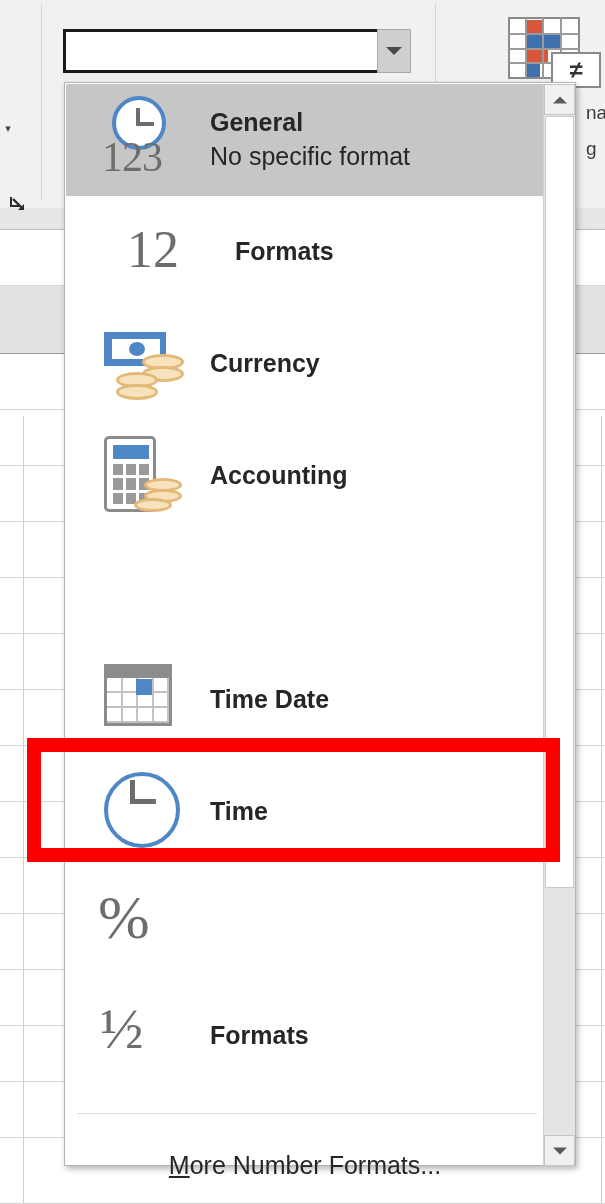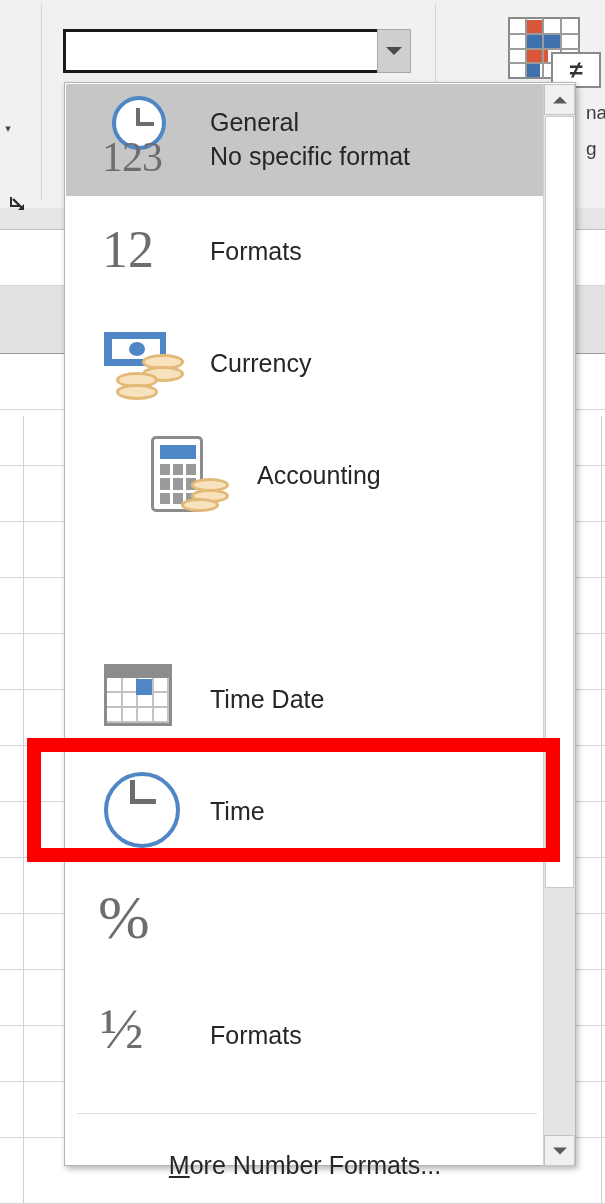--- a/index.html
+++ b/index.html
@@ -80,21 +80,21 @@
   .mi {
     position:absolute; left:1px; width:478px; height:112px;
     display:flex; align-items:center;
   }
   .mi.selected { background:#c6c6c6; }
   .mi-icon {
     position:relative; width:96px; height:96px; margin-left:32px; flex:0 0 96px;
   }
   .mi-text { margin-left:16px; display:flex; flex-direction:column; justify-content:center; }
   .mi-title {
-    font-size:25px; font-weight:normal; color:#262626; line-height:1.25; white-space:nowrap;
+    font-size:25px; font-weight:bold; color:#262626; line-height:1.25; white-space:nowrap;
   }
   .mi-sub {
     font-size:25px; color:#262626; line-height:1.3; white-space:nowrap; margin-top:2px;
   }
 
   .sep { position:absolute; left:12px; width:460px; height:1px; background:#dcdcdc; }
 
   .more-item {
     position:absolute; left:1px; top:1045px; width:478px; height:38px;
     display:flex; align-items:center; justify-content:center;
@@ -261,21 +261,21 @@
               <div class="clock-m"></div>
             <div class="num123">123</div>
           </div>
         </div>
         <div class="mi-text">
           <span class="mi-title">General</span>
           <span class="mi-sub">No specific format</span>
         </div>
       </div>
 
-      <div class="mi" style="top:113px;">
+      <div class="mi" style="top:113px;margin-left:25px;">
         <div class="mi-icon">
           <div class="num12">12</div>
         </div>
         <div class="mi-text">
           <span class="mi-title">Formats</span>
         </div>
       </div>
 
       <div class="mi" style="top:225px;">
         <div class="mi-icon">
@@ -286,21 +286,21 @@
           <div class="coin coinA"></div>
             <div class="coin coinB"></div>
           <div class="coin coinC"></div>
             <div class="coin coinD"></div>
         </div>
         <div class="mi-text">
           <span class="mi-title">Currency</span>
         </div>
       </div>
 
-      <div class="mi" style="top:337px;padding-left:47px;">
+      <div class="mi" style="top:337px;">
         <div class="mi-icon">
           <div class="calc">
             <div class="calc-screen"></div>
             <div class="calc-keys">
                 <i></i>
                 <i></i>
                 <i></i>
                 <i></i>
                 <i></i>
                 <i></i>

